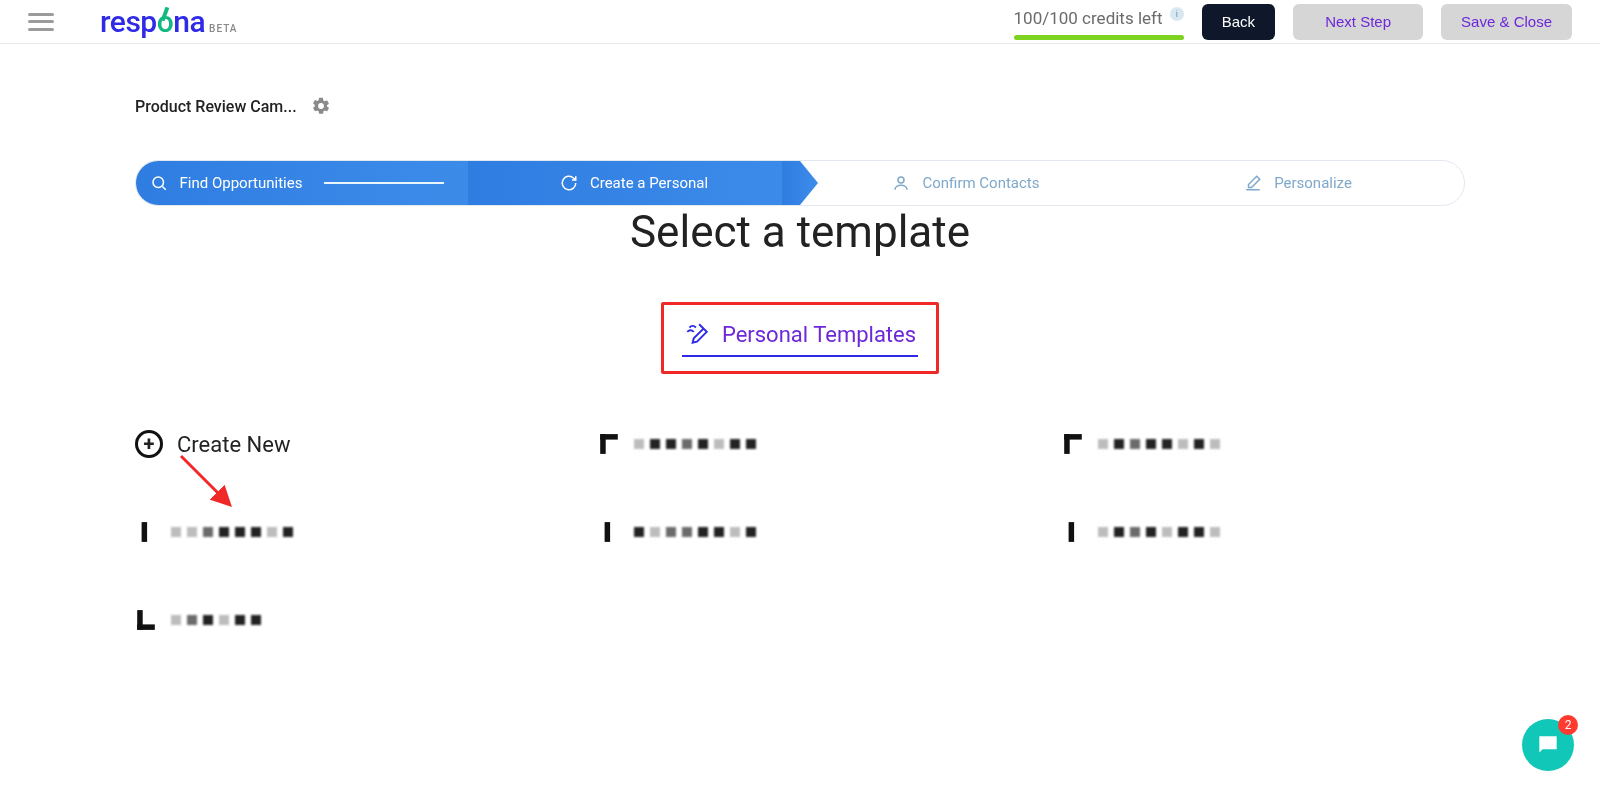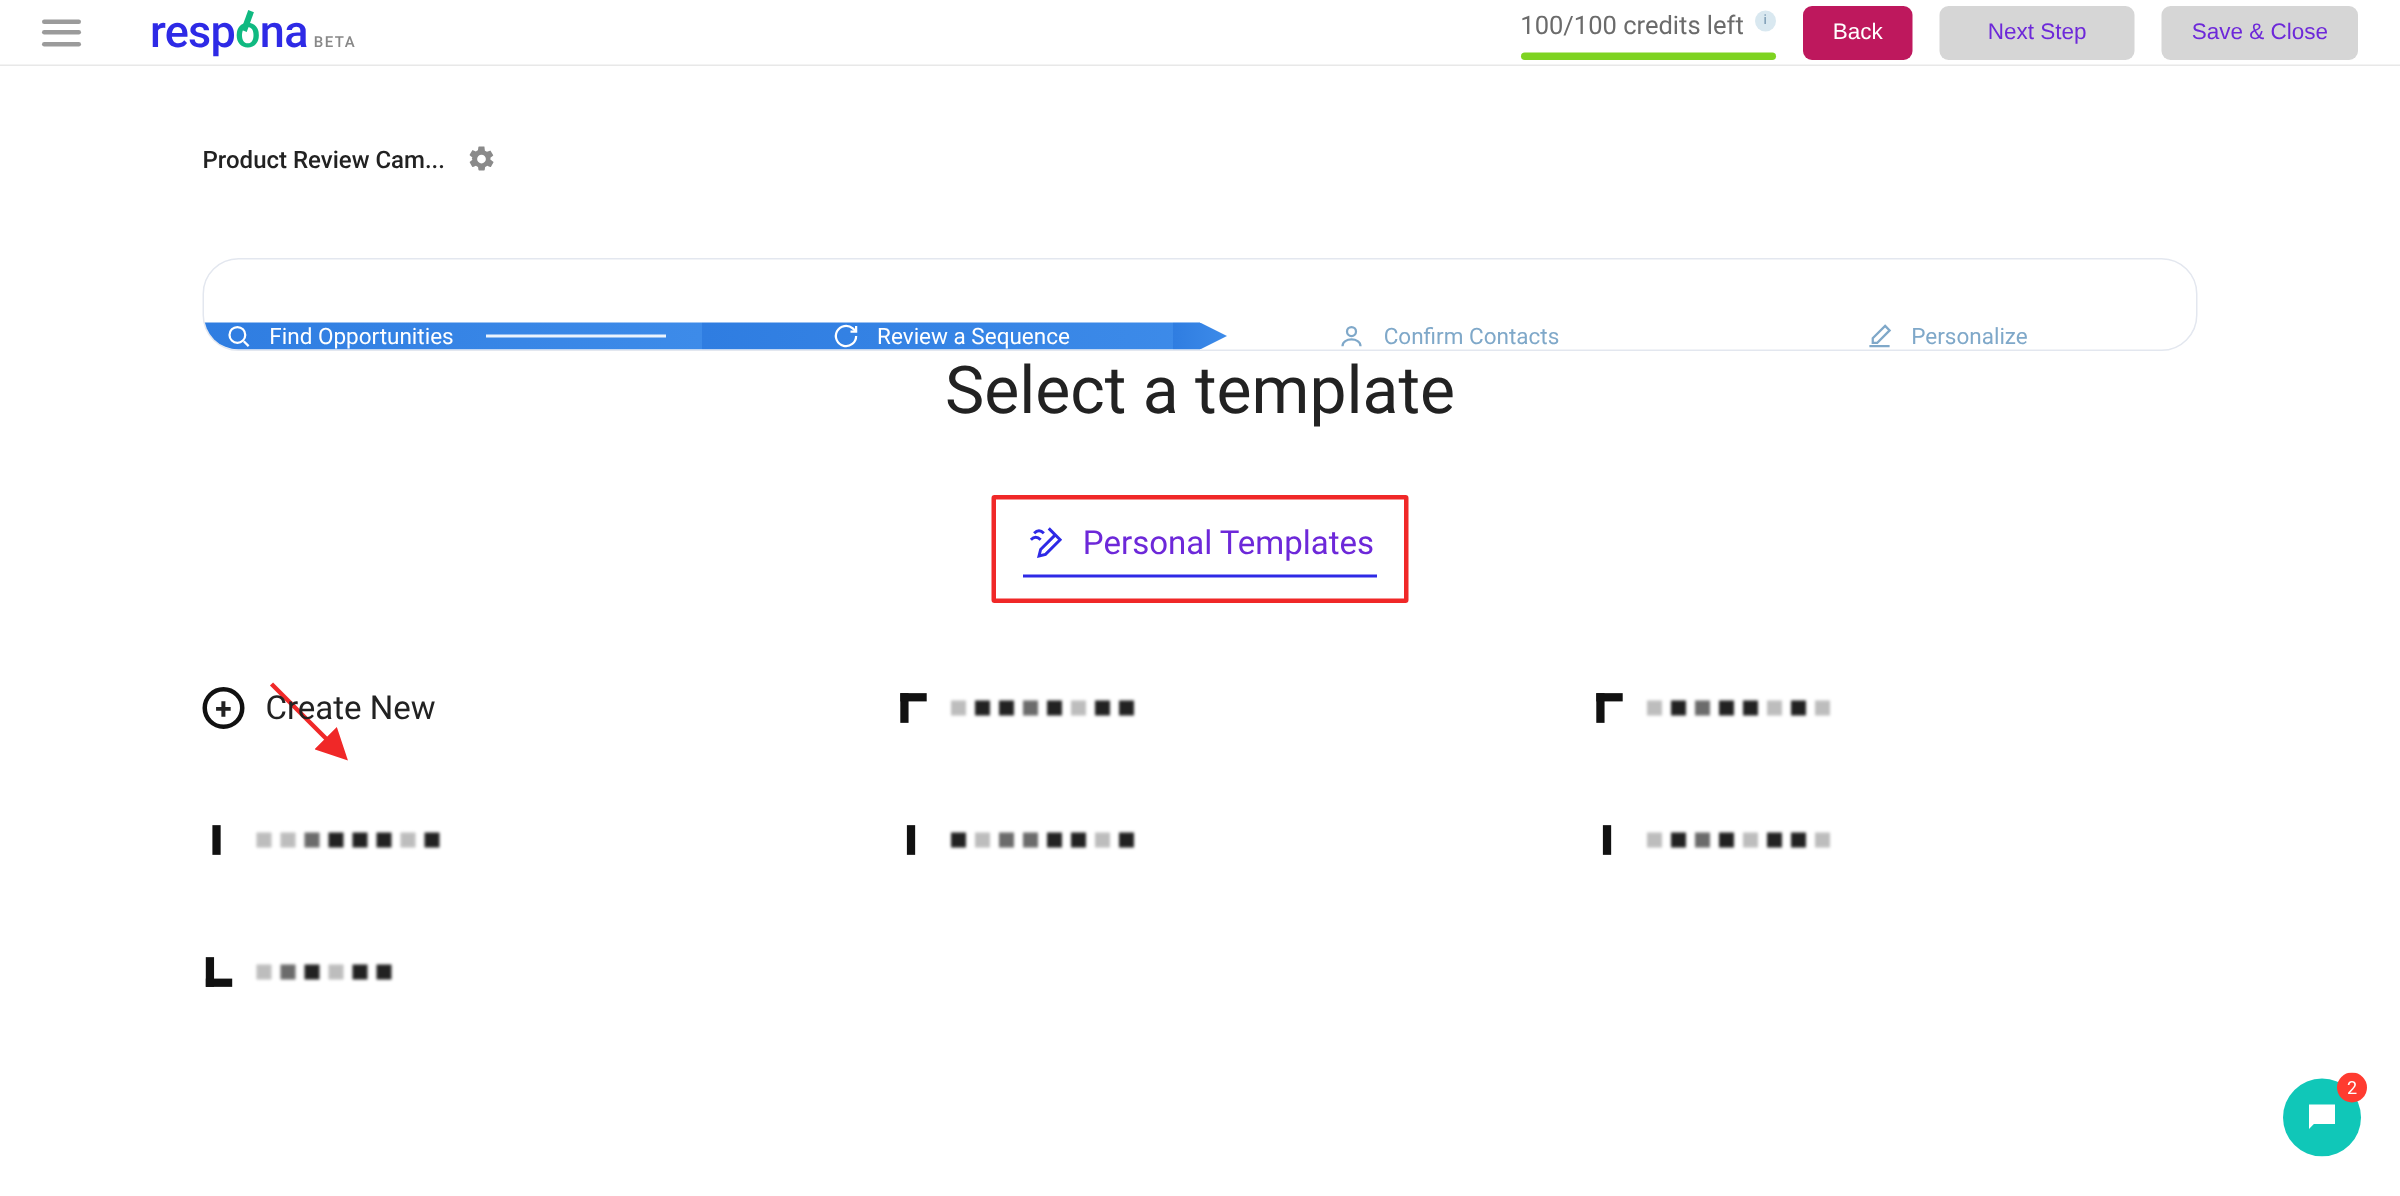--- a/index.html
+++ b/index.html
@@ -10,29 +10,29 @@
   .hamburger span { height:3px; background:#9b9b9b; border-radius:2px; }
   .logo { margin-left:46px; display:flex; align-items:baseline; font-weight:500; font-size:30px; letter-spacing:-0.5px; color:#2e2ae6; }
   .logo .o2 { color:#10b981; position:relative; }
   .logo .o2::after { content:""; position:absolute; width:4px; height:14px; background:#10b981; left:calc(50% - 2px); top:3px; transform:rotate(20deg); }
   .logo sub { font-size:10px; color:#888; margin-left:4px; letter-spacing:1px; }
   .spacer { flex:1; }
   .credits { font-size:17px; color:#6b6b6b; position:relative; padding-bottom:8px; }
   .credits::after { content:""; position:absolute; left:0; right:0; bottom:-4px; height:5px; background:#7ed321; border-radius:3px; }
   .info-badge { display:inline-flex; width:14px; height:14px; border-radius:50%; background:#d9e8f0; color:#6b8faa; font-size:9px; align-items:center; justify-content:center; vertical-align:super; margin-left:3px; }
   .btn { height:36px; border:none; border-radius:6px; padding:0 20px; font-size:15px; cursor:pointer; margin-left:18px; }
-  .btn.back { background:#be185d; color:#fff; }
+  .btn.back { background:#0f172a; color:#fff; }
   .btn.disabled { background:#d6d6d6; color:#6d28d9; cursor:not-allowed; min-width:130px;}
   
   .content { padding:0 135px; }
   .campaign-title { display:flex; align-items:center; gap:14px; margin-top:52px; }
   .campaign-title h2 { font-size:16px; font-weight:500; color:#222; }
   .gear { width:20px; height:20px; color:#8a8a8a; }
   
-  .stepper { margin-top:56px; height:62px; border:1px solid #e3e7ef; border-radius:24px; display:flex; overflow:hidden; position:relative;align-items:flex-end; }
+  .stepper { margin-top:44px; height:46px; border:1px solid #e3e7ef; border-radius:24px; display:flex; overflow:hidden; position:relative; }
   .step { flex:1; display:flex; align-items:center; justify-content:center; gap:12px; font-size:15px; color:#7fa8c9; }
   .step.active { background:linear-gradient(90deg,#2f7de1,#3d8be9); color:#fff; position:relative; }
   .step.active::after{ content:""; position:absolute; right:-18px; top:0; bottom:0; width:36px; background:inherit; clip-path:polygon(0 0,50% 0,100% 50%,50% 100%,0 100%);}
   .step .bar { width:120px; height:2px; background:rgba(255,255,255,.9); margin:0 10px; }
   .step.group-active{ background:linear-gradient(90deg,#2f7de1,#3d8be9); color:#fff; }
   .step .ico { width:18px; height:18px; flex:0 0 18px; }
   
   h1.page-title { text-align:center; font-size:44px; font-weight:400; color:#222; }
   
   .tabs { display:flex; justify-content:center; gap:80px; margin-top:44px; }
@@ -100,21 +100,21 @@
           <line x1="21" y1="21" x2="16.65" y2="16.65"></line>
         </svg>
       <span>Find Opportunities</span>
       <span class="bar"></span>
     </div>
     <div class="step active">
       <svg class="ico" viewBox="0 0 24 24" fill="none" stroke="currentColor" stroke-width="2">
           <path d="M21 12a9 9 0 1 1-3-6.7L21 8"></path>
           <polyline points="21 3 21 8 16 8"></polyline>
         </svg>
-      <span>Review a Sequence</span>
+      <span>Create a Personal</span>
     </div>
     <div class="step">
       <svg class="ico" viewBox="0 0 24 24" fill="none" stroke="currentColor" stroke-width="2">
           <circle cx="12" cy="8" r="4"></circle>
           <path d="M4 21c0-4 4-6 8-6s8 2 8 6"></path>
         </svg>
       <span>Confirm Contacts</span>
     </div>
     <div class="step">
       <svg class="ico" viewBox="0 0 24 24" fill="none" stroke="currentColor" stroke-width="2">

